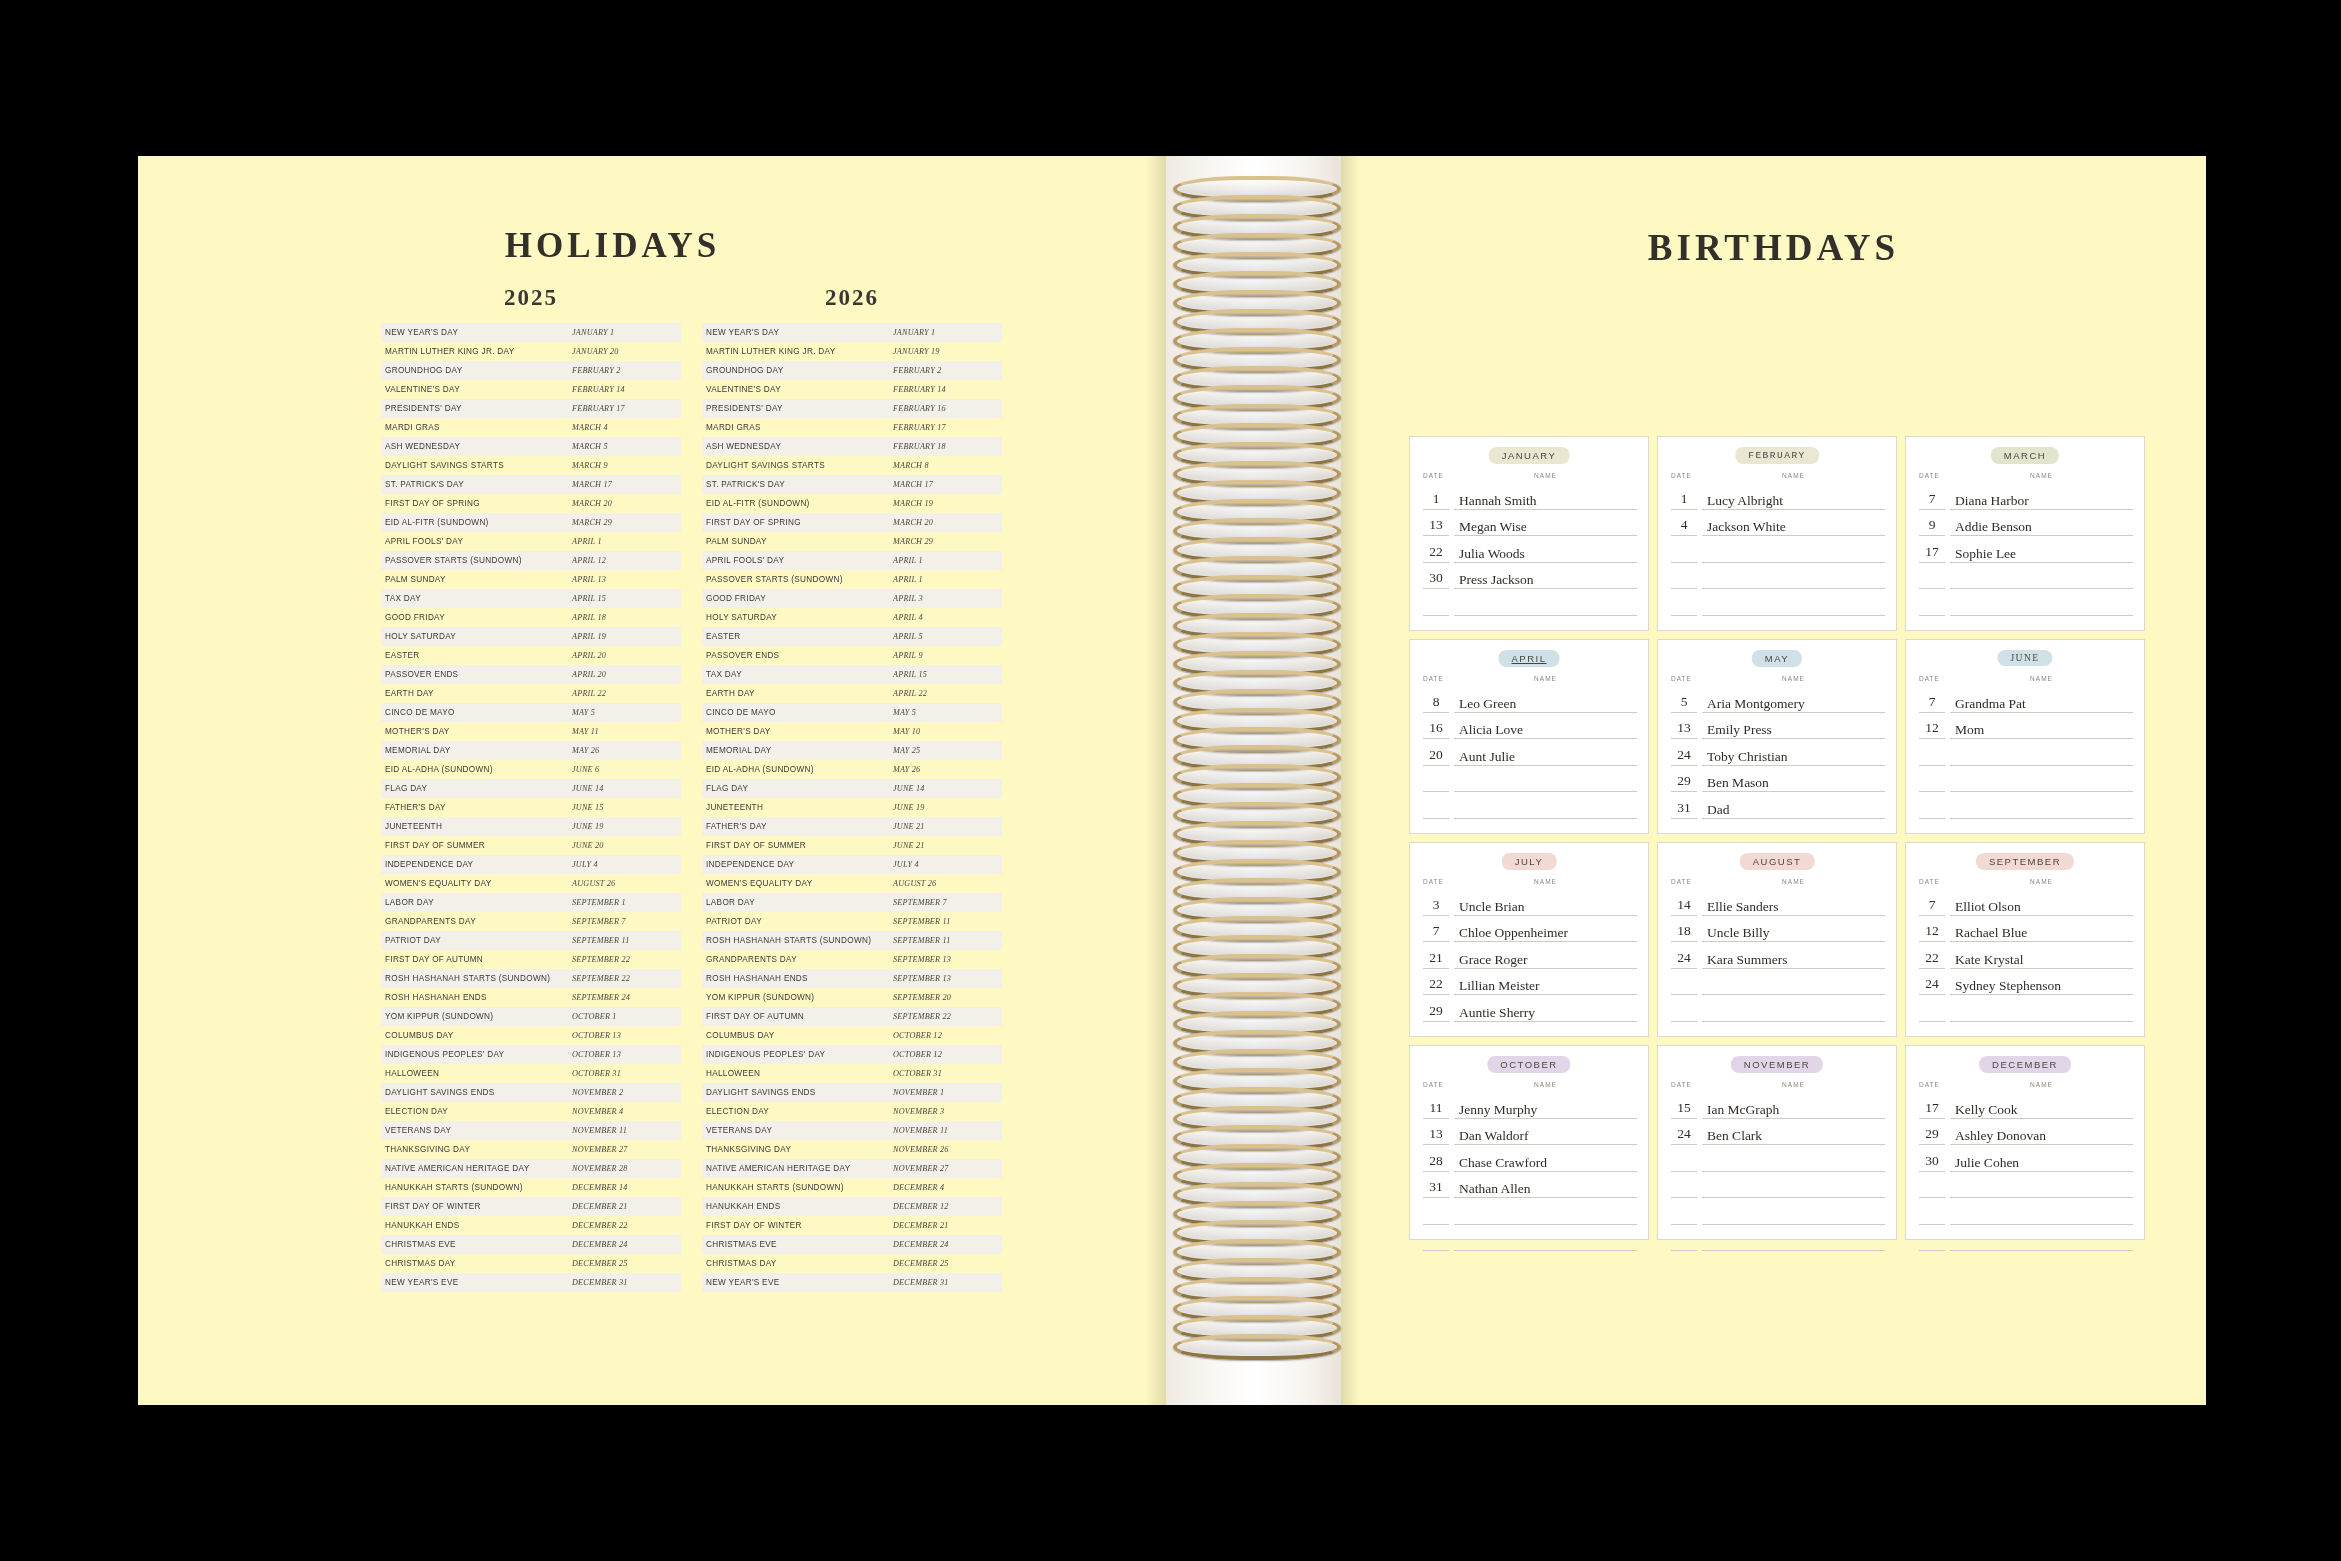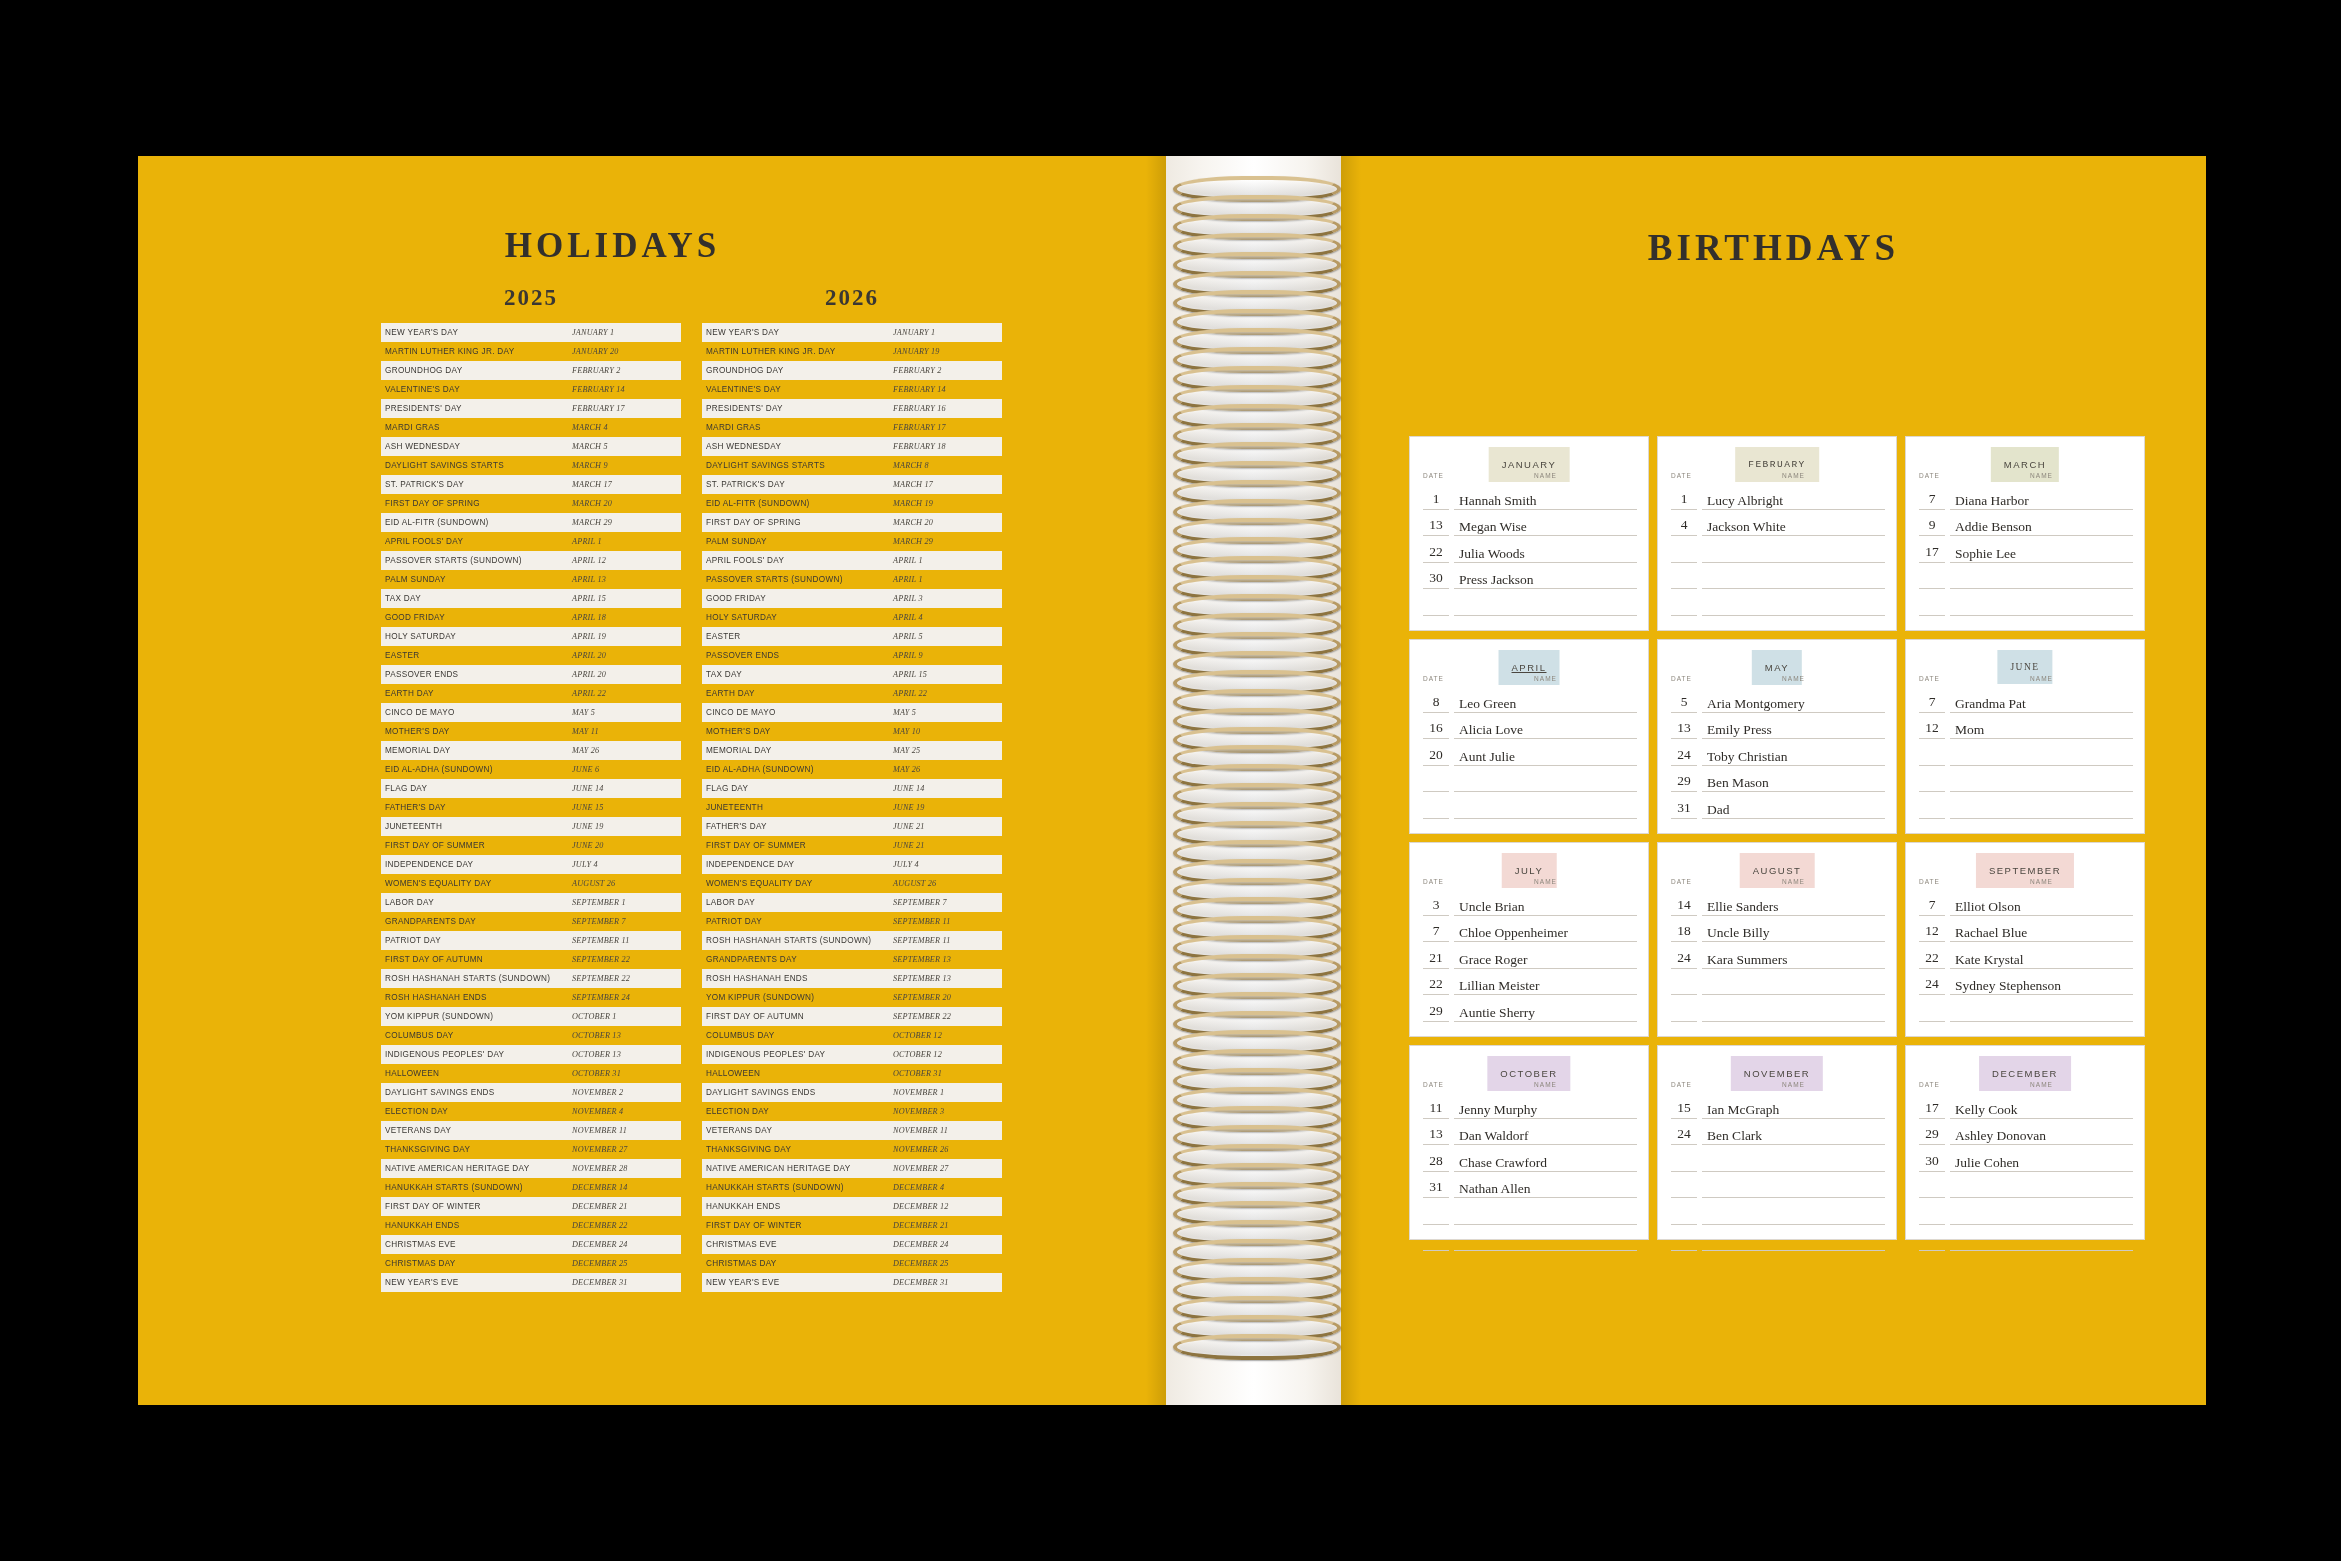--- a/index.html
+++ b/index.html
@@ -1,17 +1,17 @@
 <!DOCTYPE html>
 <html style="font-size:8px"><head>
 <meta charset="utf-8">
 <style>
   html,body{margin:0;padding:0;background:#000;}
   body{width:2342px;height:1561px;font-family:"Liberation Sans",sans-serif;overflow:hidden;}
-  .planner{position:absolute;left:138px;top:156px;width:2068px;height:1249px;background:#eab308;
+  .planner{position:absolute;left:138px;top:156px;width:2068px;height:1249px;background:#fef9c3;
     box-shadow:0 0 20px rgba(0,0,0,.6);}
   
   .spine{position:absolute;left:1028px;top:0;width:175px;height:1249px;background:#ffffff;
      background:linear-gradient(to right,#efeae2 0%,#f7f4ef 20%,#ffffff 50%,#f7f4ef 80%,#e9e3da 100%);}
   .spine .shadowL{position:absolute;left:-20px;top:0;width:20px;height:100%;
      background:linear-gradient(to right,rgba(0,0,0,0) 0%,rgba(0,0,0,.12) 100%);}
   .spine .shadowR{position:absolute;right:-20px;top:0;width:20px;height:100%;
      background:linear-gradient(to left,rgba(0,0,0,0) 0%,rgba(0,0,0,.12) 100%);}
   .coil{position:absolute;left:7px;width:160px;height:18px;}
   .coil:before{content:"";position:absolute;left:0;top:0;width:100%;height:100%;
@@ -32,21 +32,21 @@
   .hol-row{display:flex;height:19px;line-height:19px;font-size:8.5px;padding:0 4px;box-sizing:border-box;}
   .hol-row.alt{background:#f3f0ea;}
   .hol-name{flex:1;color:#3a3733;letter-spacing:0.3px;font-size:8.2px;}
   .hol-date{width:105px;text-align:left;color:#4a463f;font-style:italic;font-size:8.2px;
      font-family:"Liberation Serif",serif;letter-spacing:0.2px;}
   
   .bd-grid{position:absolute;left:68px;top:280px;width:739px;display:flex;flex-wrap:wrap;gap:8px;}
   .bd-card{width:240px;height:195px;border:0.7px solid #ddd8d0;box-sizing:border-box;background:#fff;
      position:relative;}
   .bd-month{position:absolute;top:10px;left:50%;transform:translateX(-50%);
-     font-size:9.5px;letter-spacing:1.5px;color:#4a463f;padding:12px 13px;}
+     font-size:9.5px;letter-spacing:1.5px;color:#4a463f;padding:3px 13px;border-radius:8px;}
   .bd-head{position:absolute;top:35px;left:13px;width:214px;display:flex;font-size:6.5px;
      letter-spacing:1px;color:#8c867c;}
   .bd-head .d{width:31px;}
   .bd-head .n{flex:1;text-align:center;}
   .bd-rows{position:absolute;top:46px;left:13px;width:214px;}
   .bd-row{display:flex;height:26.5px;align-items:flex-end;}
   .bd-date{width:26px;border-bottom:0.7px solid #cfcac2;height:21px;
      font-family:"Liberation Serif",serif;font-size:13.5px;color:#2f2c28;text-align:center;line-height:21px;}
   .bd-name{flex:1;margin-left:5px;border-bottom:0.7px solid #cfcac2;height:21px;
      font-family:"Liberation Serif",serif;font-size:13.5px;color:#2f2c28;line-height:23px;padding-left:5px;

